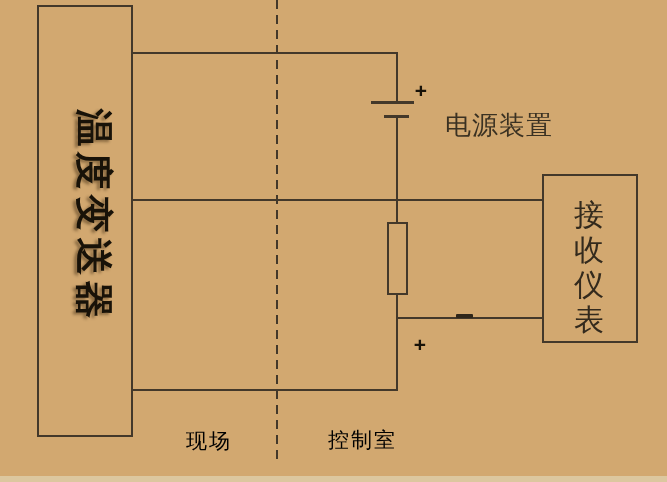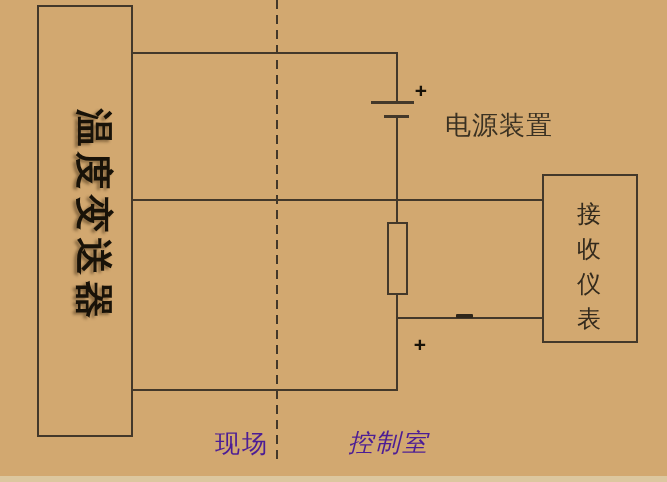--- a/index.html
+++ b/index.html
@@ -35,30 +35,30 @@
   .transmitter-label{
     position:absolute;left:93px;top:216px;
     transform:translate(-50%,-50%) rotate(90deg);
     white-space:nowrap;
     font-size:38px;font-weight:bold;letter-spacing:5px;
     color:var(--dark-text);
     text-shadow:2px 3px 3px rgba(46,28,6,0.45);
   }
   .receiver-label{
     position:absolute;left:572px;top:197px;width:34px;
-    font-size:24px;line-height:35px;text-align:center;
+    font-size:30px;line-height:35px;text-align:center;
     word-break:break-all;white-space:normal;
     color:var(--text);
   }
   .rl-label{
     position:absolute;left:415px;top:255px;
     font-family:"Liberation Sans", sans-serif;
     font-size:29px;color:#352c20;letter-spacing:1px;
   }
-  .zone-label{font-size:25px;letter-spacing:2px;color:#4c1d95;margin-left:29px;}
+  .zone-label{font-size:21px;letter-spacing:2px;color:#000000;}
   .supply-label{font-size:26px;letter-spacing:1px;color:#3a3122;}
   .bottom-strip{position:absolute;left:0;top:476px;width:667px;height:6px;background:var(--bottom-strip);}
 </style>
 </head>
 <body>
 
 <div class="canvas">
 
   <div class="dashed-v" style="left:276px;top:0;height:461px;"></div>
 
@@ -87,17 +87,17 @@
   <div class="minus-mark" style="left:456px;top:314px;width:17px;height:4px;"></div>
 
   <div class="wire" style="left:396px;top:317px;width:2px;height:74px;"></div>
   <div class="wire" style="left:133px;top:389px;width:265px;height:2px;"></div>
   <div class="plus" style="left:420px;top:344px;">+</div>
 
   <div class="box" style="left:542px;top:174px;width:96px;height:169px;"></div>
   <div class="receiver-label cn">接收仪表</div>
 
   <div class="label zone-label cn" style="left:186px;top:427px;">现场</div>
-  <div class="label zone-label cn" style="left:319px;top:426px;font-style:italic;">控制室</div>
+  <div class="label zone-label cn" style="left:328px;top:426px;">控制室</div>
 
   <div class="bottom-strip"></div>
 
 </div>
 
 </body></html>

